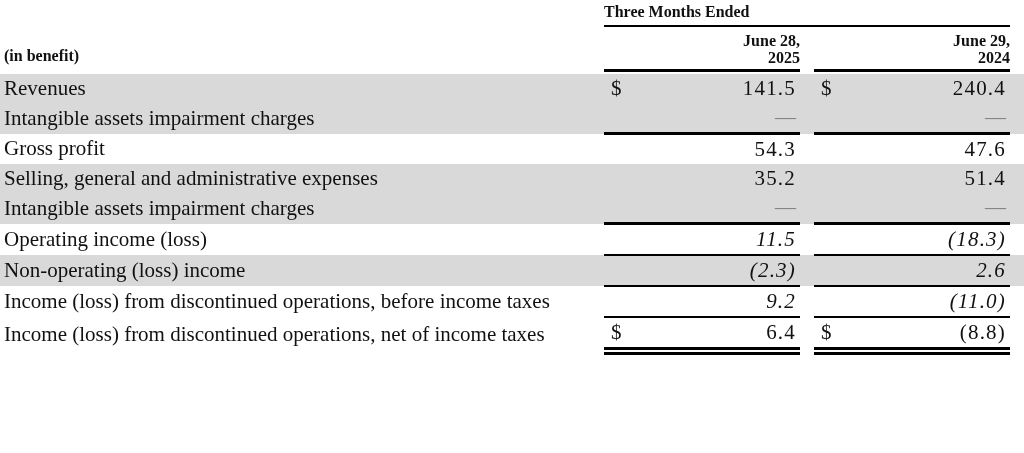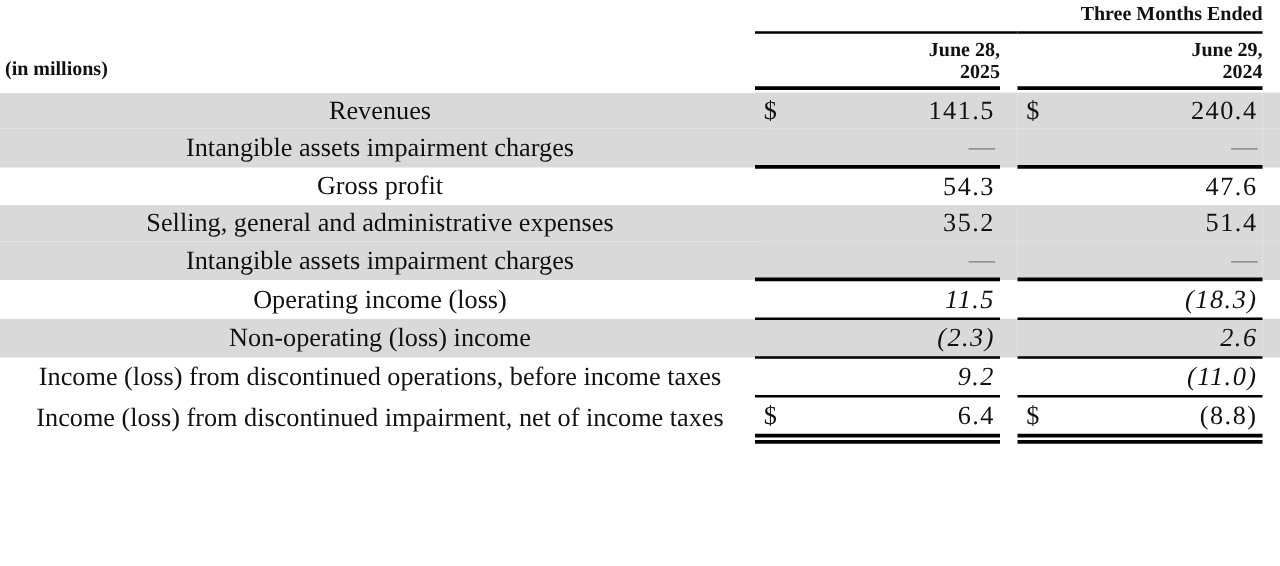--- a/index.html
+++ b/index.html
@@ -16,41 +16,41 @@
   }
   table.fin{
     border-collapse:collapse;
     table-layout:fixed;
     width:1024px;
   }
   td{padding:0;vertical-align:middle;}
 
   
   tr.hdr-group td.group-hdr{
-    font-weight:bold;font-size:16px;text-align:right;
+    font-weight:bold;font-size:16px;text-align:left;
     padding-bottom:4px;vertical-align:bottom;height:21px;
     border-bottom:2px solid var(--rule);
   }
   tr.hdr-cols td{vertical-align:bottom;}
   tr.hdr-cols td.col-hdr{
     font-weight:bold;font-size:16px;text-align:right;
     line-height:17px;padding:5px 0 3px 0;height:34px;
     border-bottom:3px solid var(--rule);
     margin-top:24px;
   }
   tr.hdr-cols td.unit{
     font-weight:bold;font-size:16px;text-align:left;
     padding-left:4px;padding-bottom:6px;
   }
   tr.spacer td{height:2px;line-height:2px;font-size:1px;}
 
   
   tr.row td{height:29px;line-height:29px;font-size:21px;}
   tr.row.shaded td{background:var(--shade);}
-  td.lbl{text-align:center;padding-left:4px;white-space:nowrap;overflow:hidden;}
+  td.lbl{text-align:left;padding-left:4px;white-space:nowrap;overflow:hidden;}
   td.val .cellflex{
     display:flex;justify-content:space-between;align-items:baseline;
     padding-left:7px;padding-right:4px;
   }
   .num{letter-spacing:1.2px;white-space:nowrap;}
   .num.dim{color:var(--dash);letter-spacing:0;}
   .cur{white-space:nowrap;}
 
   
   td.b-thick{border-bottom:3px solid var(--rule);}
@@ -70,21 +70,21 @@
   </colgroup>
 
   <tbody>
       <tr class="hdr-group">
     <td class="lbl"></td>
     <td class="group-hdr" colspan="3">Three Months Ended</td>
     <td></td>
   </tr>
 
   <tr class="hdr-cols">
-    <td class="unit">(in millions)</td>
+    <td class="unit">(in benefit)</td>
     <td class="col-hdr">
       <div>June 28,</div>
       <div>2025</div>
     </td>
     <td class="gap"></td>
     <td class="col-hdr">
       <div>June 29,</div>
       <div>2024</div>
     </td>
     <td></td>
@@ -235,21 +235,21 @@
           <div class="cellflex">
       <span class="cur"></span>
       <span class="num">(11.0)</span>
           </div>
         </td>
     <td></td>
   </tr>
 
 
   <tr class="row">
-    <td class="lbl">Income (loss) from discontinued impairment, net of income taxes</td>
+    <td class="lbl">Income (loss) from discontinued operations, net of income taxes</td>
     <td class="val b-double">
           <div class="cellflex">
       <span class="cur">$</span>
       <span class="num">6.4</span>
           </div>
         </td>
     <td class="gap"></td>
     <td class="val b-double">
           <div class="cellflex">
       <span class="cur">$</span>

